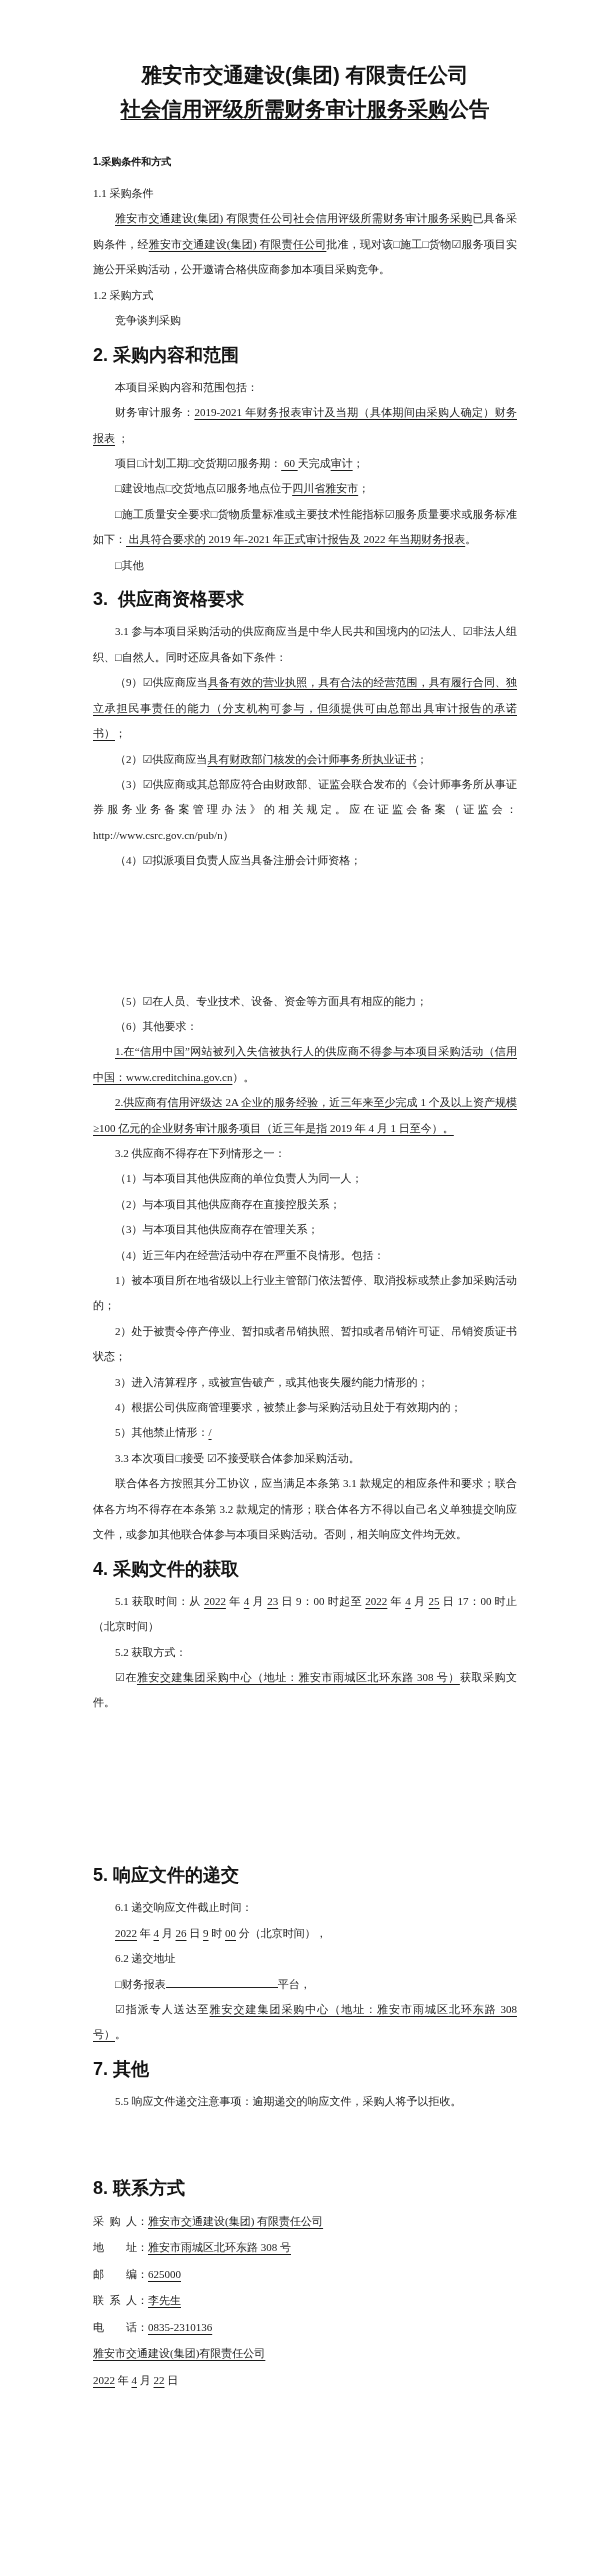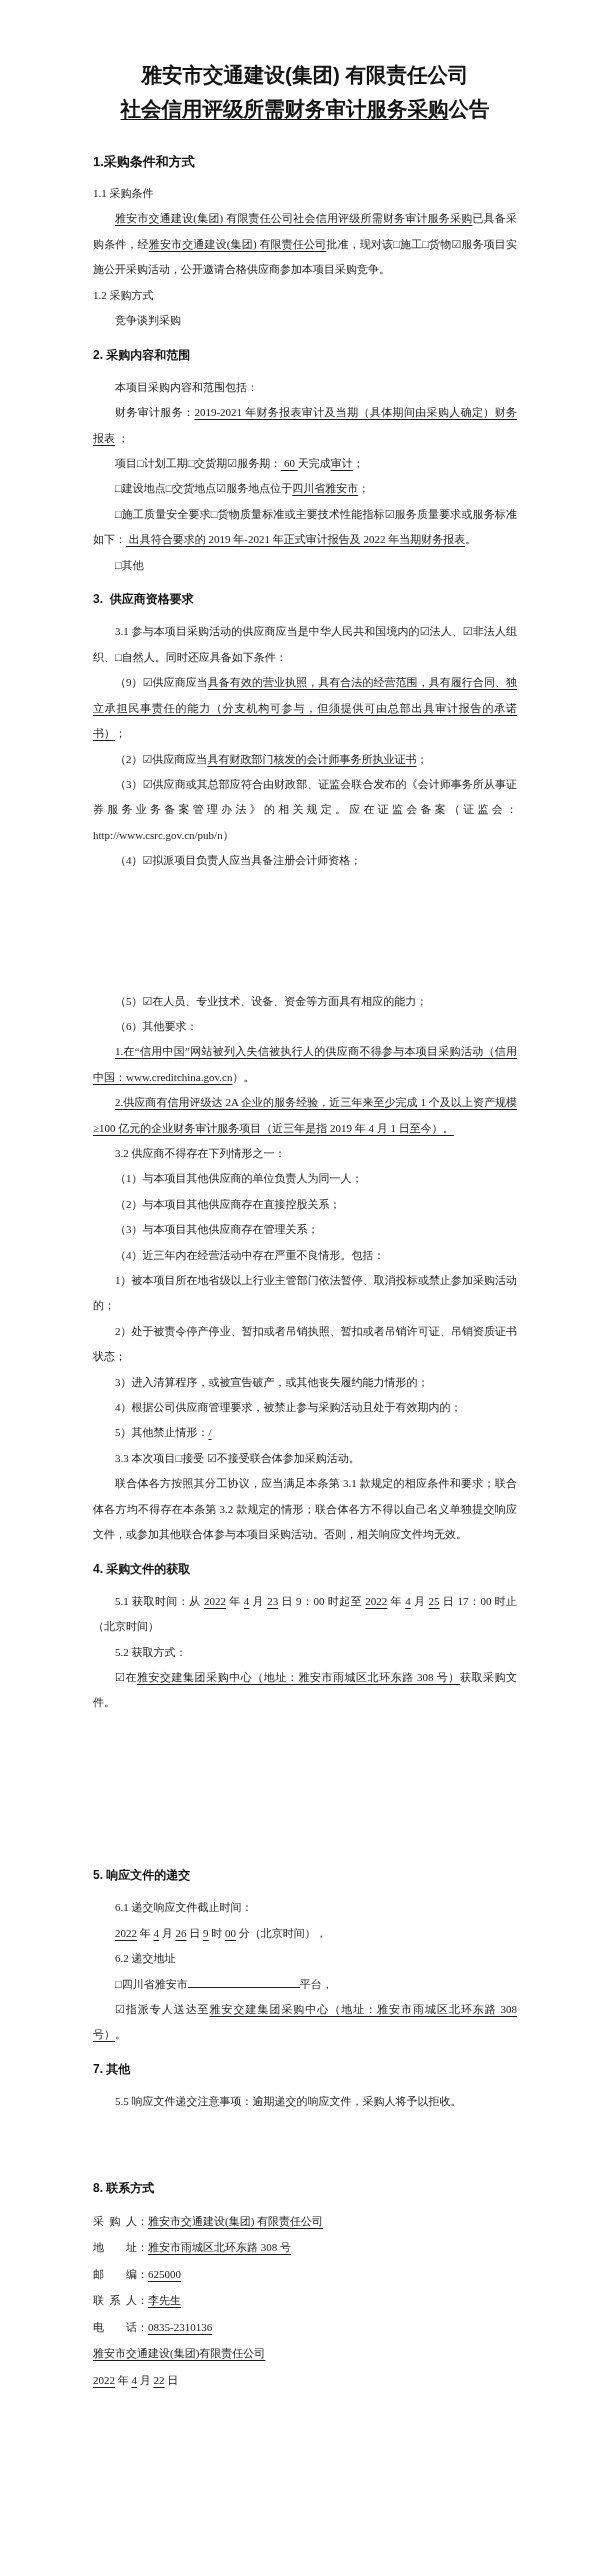--- a/index.html
+++ b/index.html
@@ -14,26 +14,26 @@
     text-align:center;
     font-family:"Liberation Sans","DejaVu Sans",sans-serif;
     font-weight:700;
     font-size:20.5px;
     line-height:34px;
     color:#141414;
   }
   .u{text-decoration:underline;text-underline-offset:3px;text-decoration-thickness:0.8px;}
   .h-first{
     font-family:"Liberation Sans","DejaVu Sans",sans-serif;
-    font-weight:700;font-size:13px;line-height:20px;
+    font-weight:700;font-size:10px;line-height:20px;
     margin:26px 0 9px 0;color:#141414;
   }
   .h-big{
     font-family:"Liberation Sans","DejaVu Sans",sans-serif;
-    font-weight:700;font-size:12px;line-height:21px;
+    font-weight:700;font-size:18px;line-height:21px;
     margin:11.4px 0 9px 0;color:#141414;
   }
   .h-contact{margin-top:63px;}
   p{margin:0;line-height:25.4px;text-align:justify;}
   p.ind{text-indent:2em;}
   .gap-1{height:115px;}
   .gap-2{height:138px;}
   .contact p{line-height:26.6px;text-align:left;}
   .sign{line-height:26.6px;}
   .sign-date{padding-right:85px;}
@@ -98,21 +98,21 @@
   <p class="ind"><span>5.2 获取方式：</span></p>
   <p class="ind"><span>☑在</span><span class="u">雅安交建集团采购中心（地址：雅安市雨城区北环东路 308 号）</span><span>获取采购文件。</span></p>
 
   <div class="gap-2"></div>
 
   <div class="h-big">5. 响应文件的递交</div>
 
   <p class="ind"><span>6.1 递交响应文件截止时间：</span></p>
   <p class="ind"><span class="u">2022</span><span> 年 </span><span class="u">4</span><span> 月 </span><span class="u">26</span><span> 日 </span><span class="u">9</span><span> 时 </span><span class="u">00</span><span> 分（北京时间），</span></p>
   <p class="ind"><span>6.2 递交地址</span></p>
-  <p class="ind"><span>□四川省雅安市</span><span class="blank-line"></span><span>平台，</span></p>
+  <p class="ind"><span>□财务报表</span><span class="blank-line"></span><span>平台，</span></p>
   <p class="ind"><span>☑指派专人送达至</span><span class="u">雅安交建集团采购中心（地址：雅安市雨城区北环东路 308 号）</span><span>。</span></p>
 
   <div class="h-big">7. 其他</div>
 
   <p class="ind"><span>5.5 响应文件递交注意事项：逾期递交的响应文件，采购人将予以拒收。</span></p>
 
   <div class="h-big h-contact">8. 联系方式</div>
 
   <div class="contact">
     <p><span>采 购 人：</span><span class="u">雅安市交通建设(集团) 有限责任公司</span></p>

